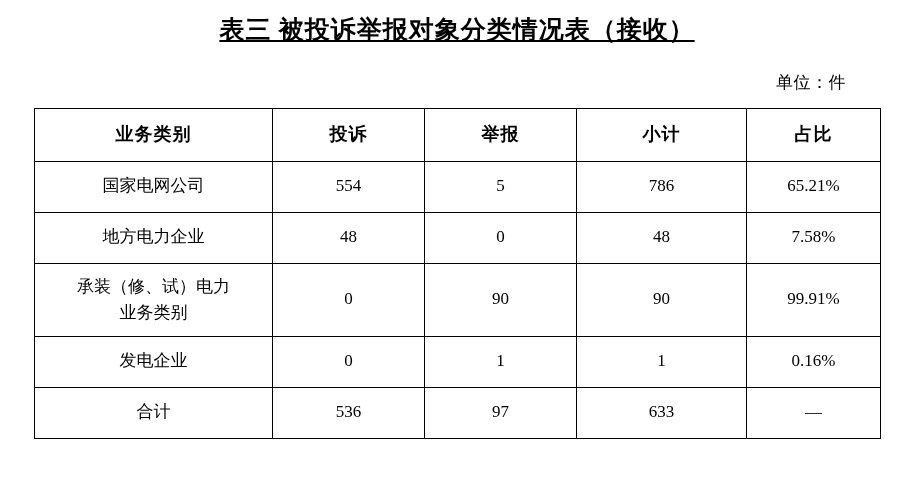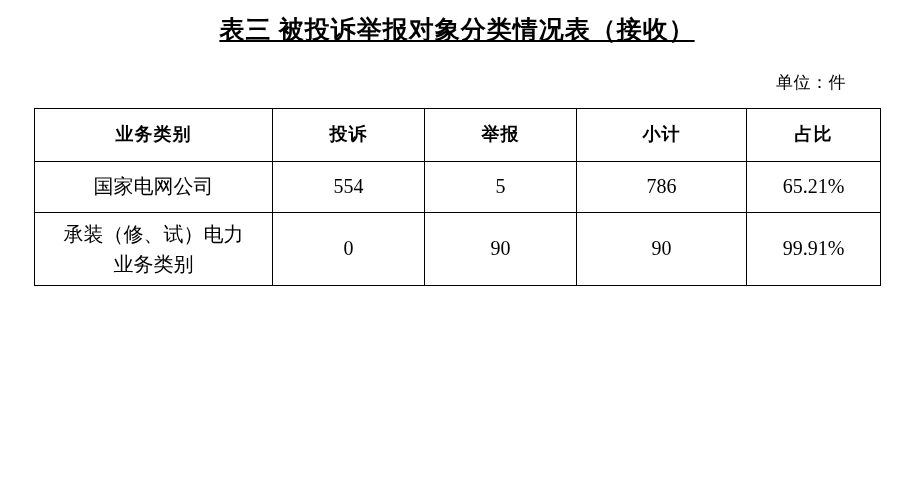--- a/index.html
+++ b/index.html
@@ -41,21 +41,21 @@
   }
   table.stat {
     border-collapse: collapse;
     width: 846px;
     table-layout: fixed;
   }
   table.stat td, table.stat th {
     border: 1px solid #000000;
     text-align: center;
     vertical-align: middle;
-    font-size: 20px;
+    font-size: 17px;
     font-weight: normal;
     padding: 0;
     line-height: 1.35;
   }
   table.stat thead td {
     height: 52px;
     font-weight: bold;
     font-size: 18px;
     letter-spacing: 1px;
   }
@@ -103,27 +103,48 @@
         </tr>
       </thead>
       <tbody>
         <tr>
           <td>国家电网公司</td>
           <td>554</td>
           <td>5</td>
           <td>786</td>
           <td>65.21%</td>
         </tr>
+        <tr>
+          <td>地方电力企业</td>
+          <td>48</td>
+          <td>0</td>
+          <td>48</td>
+          <td>7.58%</td>
+        </tr>
         <tr class="tall">
           <td>
             <span class="cell-multiline">承装（修、试）电力</span>
             <span class="cell-multiline">业务类别</span>
           </td>
           <td>0</td>
           <td>90</td>
           <td>90</td>
           <td>99.91%</td>
         </tr>
+        <tr>
+          <td>发电企业</td>
+          <td>0</td>
+          <td>1</td>
+          <td>1</td>
+          <td>0.16%</td>
+        </tr>
+        <tr>
+          <td>合计</td>
+          <td>536</td>
+          <td>97</td>
+          <td>633</td>
+          <td>—</td>
+        </tr>
       </tbody>
     </table>
   </div>
 
 </div>
 
 </body></html>

